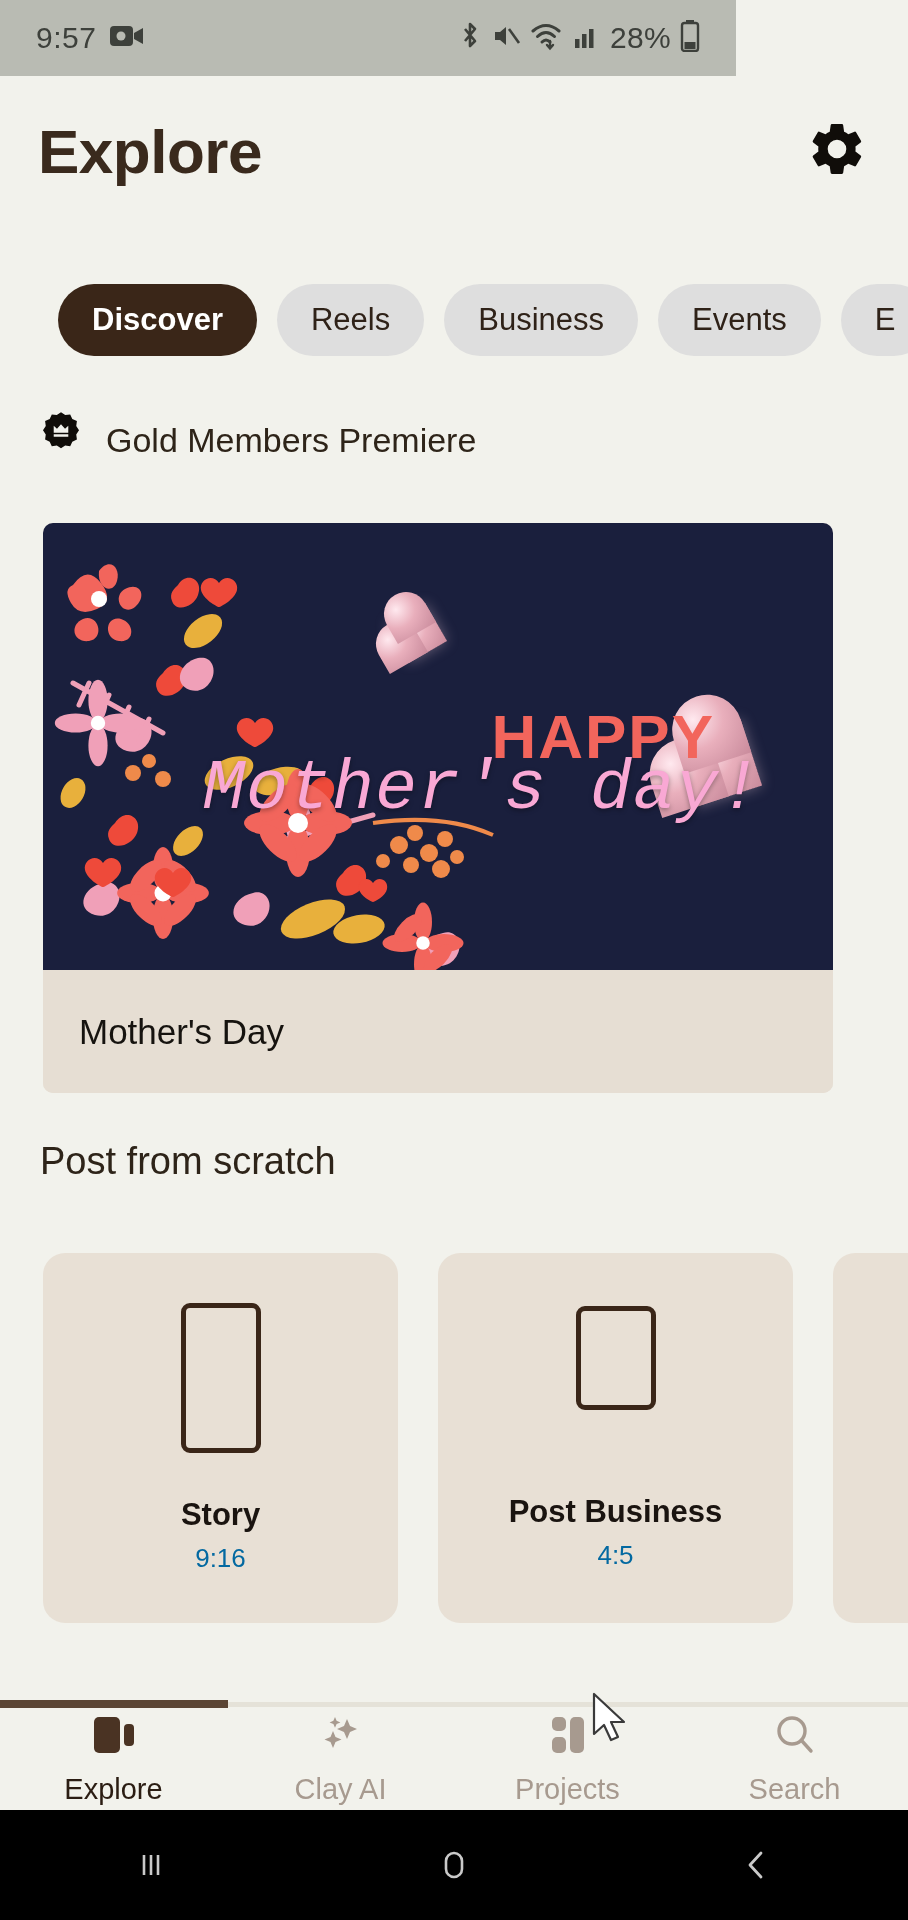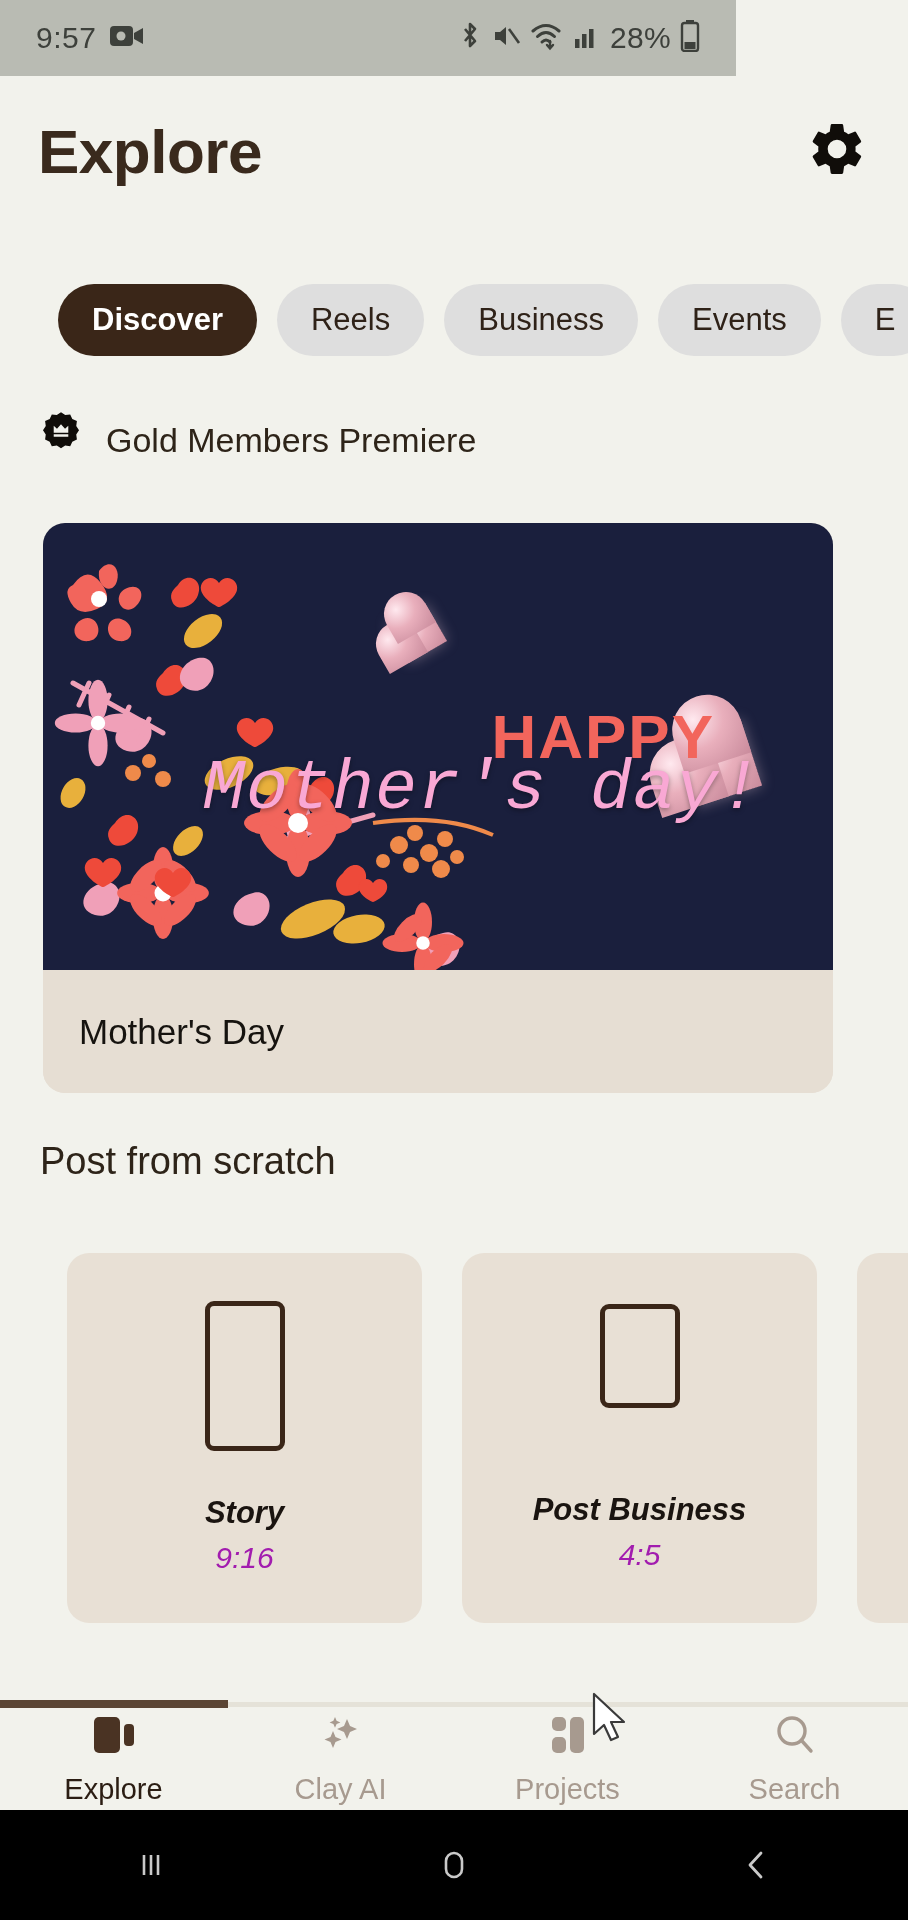--- a/index.html
+++ b/index.html
@@ -53,21 +53,21 @@
   
   .sec-gold {
     position:absolute; top:410px; left:38px;
     display:flex; align-items:flex-end; gap:22px;
   }
   .sec-gold .lbl { font-size:34px; color:#2e2419; }
 
   
   .md-card {
     position:absolute; top:523px; left:43px;
-    width:790px; height:570px; border-radius:22px; overflow:hidden;
+    width:790px; height:570px; border-radius:10px; overflow:hidden;
     background:#e6ded3;
   }
   .md-art {
     position:relative; width:790px; height:447px;
     background:#1a1f3d; overflow:hidden;
   }
   .md-caption {
     height:123px; display:flex; align-items:center;
     padding-left:36px; font-size:35px; color:#16130f;
     background:#e6ded3;
@@ -104,33 +104,33 @@
     transform:rotate(-18deg);
   }
 
   
   .sec-scratch {
     position:absolute; top:1140px; left:40px;
     font-size:38px; color:#2e2419;
   }
   .fmt-row {
     position:absolute; top:1253px; left:0; width:908px; height:380px;
-    display:flex; gap:40px; padding-left:67px; overflow:hidden;font-style:italic;
+    display:flex; gap:40px; padding-left:43px; overflow:hidden;
   }
   .fmt-card {
     flex:none; width:355px; height:370px; border-radius:22px;
     background:#e8e0d5; display:flex; flex-direction:column;
     align-items:center; justify-content:center; gap:0;
     position:relative;
   }
   .fmt-icon { border:5px solid #3a2618; border-radius:9px; }
   .fmt-label {
     font-size:31px; font-weight:bold; color:#1a1410; margin-top:0;
   }
-  .fmt-ratio { font-size:30px; color:#a21caf; margin-top:10px; }
+  .fmt-ratio { font-size:26px; color:#0369a1; margin-top:10px; }
 
   
   .scroll-track {
     position:absolute; top:1702px; left:0; width:908px; height:5px;
     background:#e5e2d8;
   }
   .scroll-thumb {
     position:absolute; top:1700px; left:0; width:228px; height:8px;
     background:#5b4534;
   }

